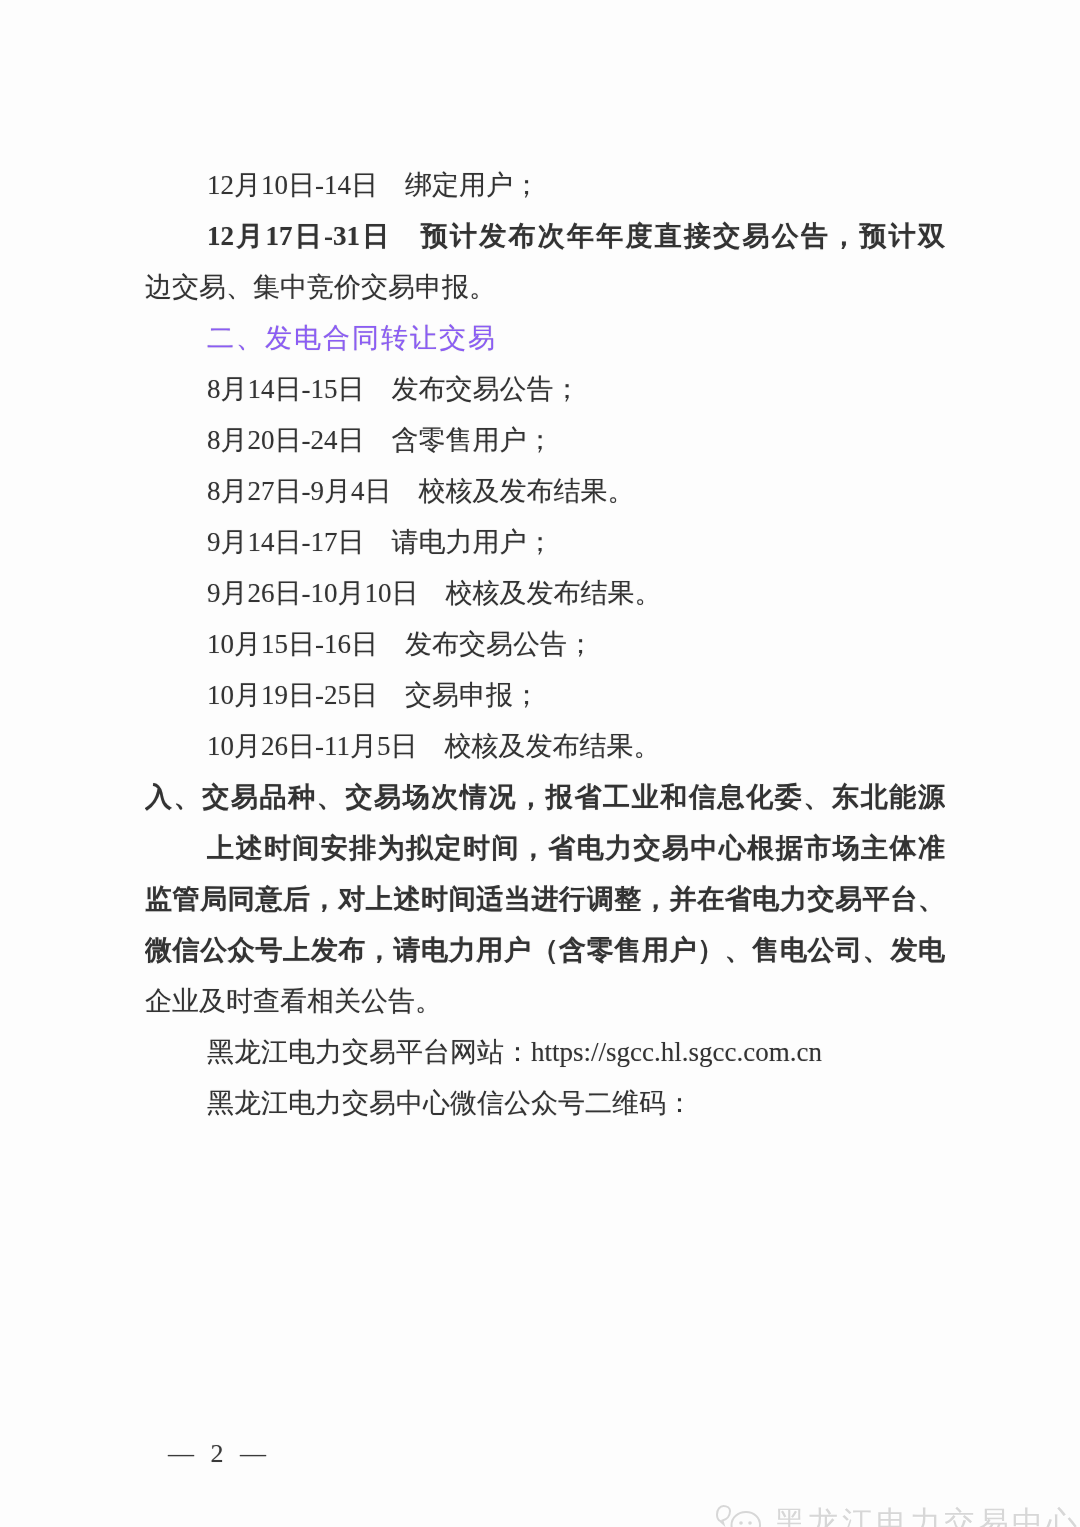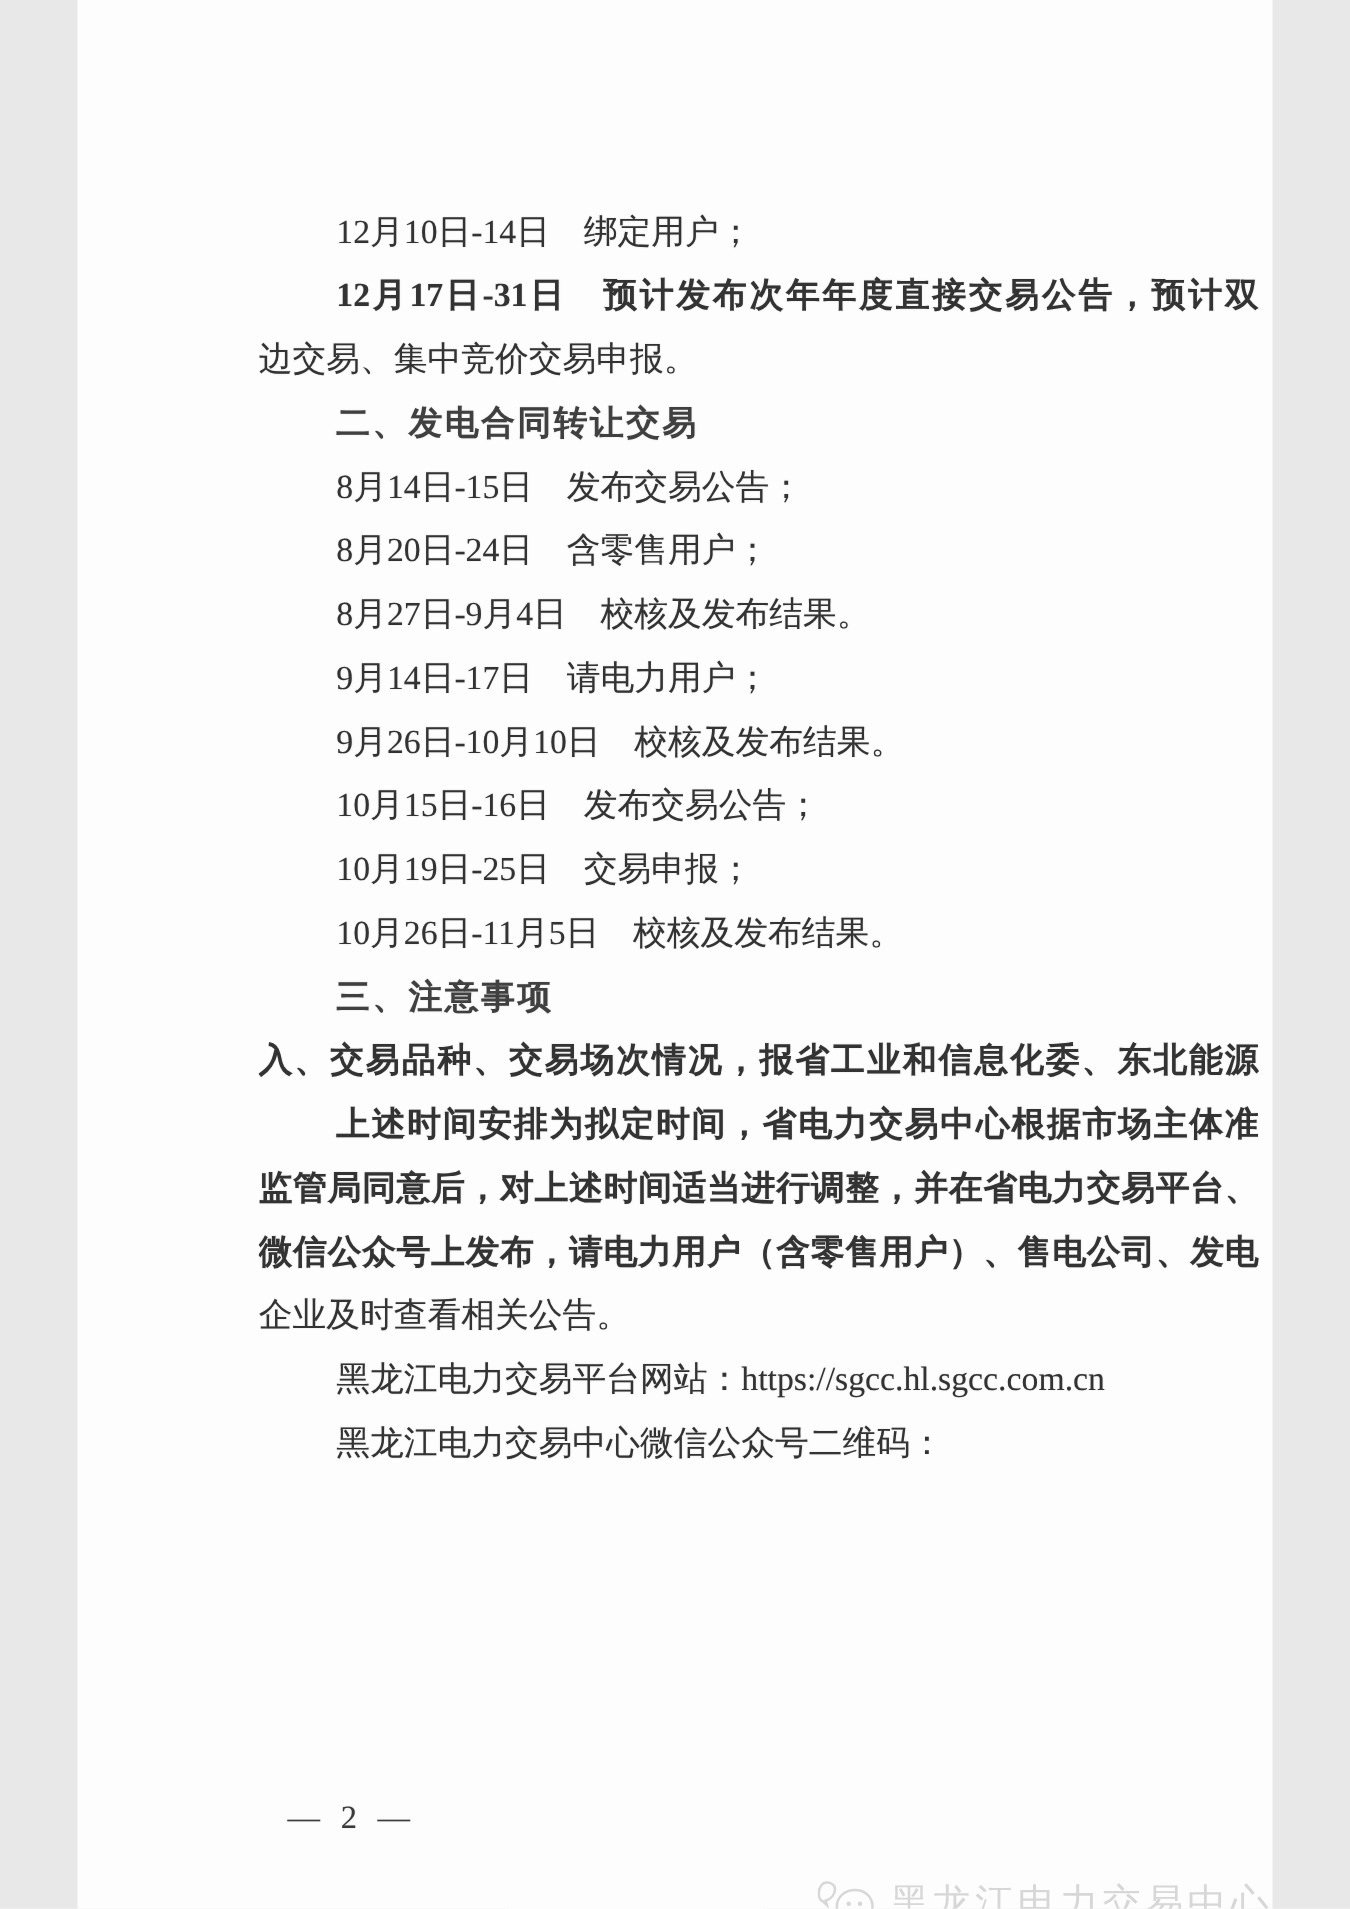--- a/index.html
+++ b/index.html
@@ -2,21 +2,21 @@
 <html><head>
 <meta charset="utf-8">
 <style>
   html,body{margin:0;padding:0;}
   body{
     background:#e8e8e8;
     font-family:"Liberation Serif", serif;
   }
   .page{
     position:relative;
-    width:956px;
+    width:1080px;
     height:1527px;
     margin:0 auto;
     background:#fdfdfd;
     overflow:hidden;
   }
   .textblock{
     position:absolute;
     left:145px;
     top:160px;
     width:800px;
@@ -33,23 +33,23 @@
     padding-left:62px;
   }
   .line.justify{
     white-space:normal;
     text-align:justify;
     text-align-last:justify;
     overflow:hidden;
     font-weight:bold;
   }
   .line.bold{
-    font-weight:bold;
+    font-weight:normal;
     font-family:"Liberation Sans", sans-serif;
-    color:#404040;
+    color:#8b5cf6;
     letter-spacing:2px;
   }
   .page-number{
     position:absolute;
     left:168px;
     top:1438px;
     font-size:26px;
     line-height:32px;
     color:#3a3a3a;
     letter-spacing:5px;
@@ -90,21 +90,20 @@
       <div class="line">边交易、集中竞价交易申报。</div>
       <div class="line indent bold">二、发电合同转让交易</div>
       <div class="line indent">8月14日-15日　发布交易公告；</div>
       <div class="line indent">8月20日-24日　含零售用户；</div>
       <div class="line indent">8月27日-9月4日　校核及发布结果。</div>
       <div class="line indent">9月14日-17日　请电力用户；</div>
       <div class="line indent">9月26日-10月10日　校核及发布结果。</div>
       <div class="line indent">10月15日-16日　发布交易公告；</div>
       <div class="line indent">10月19日-25日　交易申报；</div>
       <div class="line indent">10月26日-11月5日　校核及发布结果。</div>
-      <div class="line indent bold">三、注意事项</div>
       <div class="line justify">入、交易品种、交易场次情况，报省工业和信息化委、东北能源</div>
       <div class="line indent justify">上述时间安排为拟定时间，省电力交易中心根据市场主体准</div>
       <div class="line justify">监管局同意后，对上述时间适当进行调整，并在省电力交易平台、</div>
       <div class="line justify">微信公众号上发布，请电力用户（含零售用户）、售电公司、发电</div>
       <div class="line">企业及时查看相关公告。</div>
       <div class="line indent">黑龙江电力交易平台网站：https://sgcc.hl.sgcc.com.cn</div>
       <div class="line indent">黑龙江电力交易中心微信公众号二维码：</div>
     </div>
 
   <div class="page-number">— 2 —</div>

